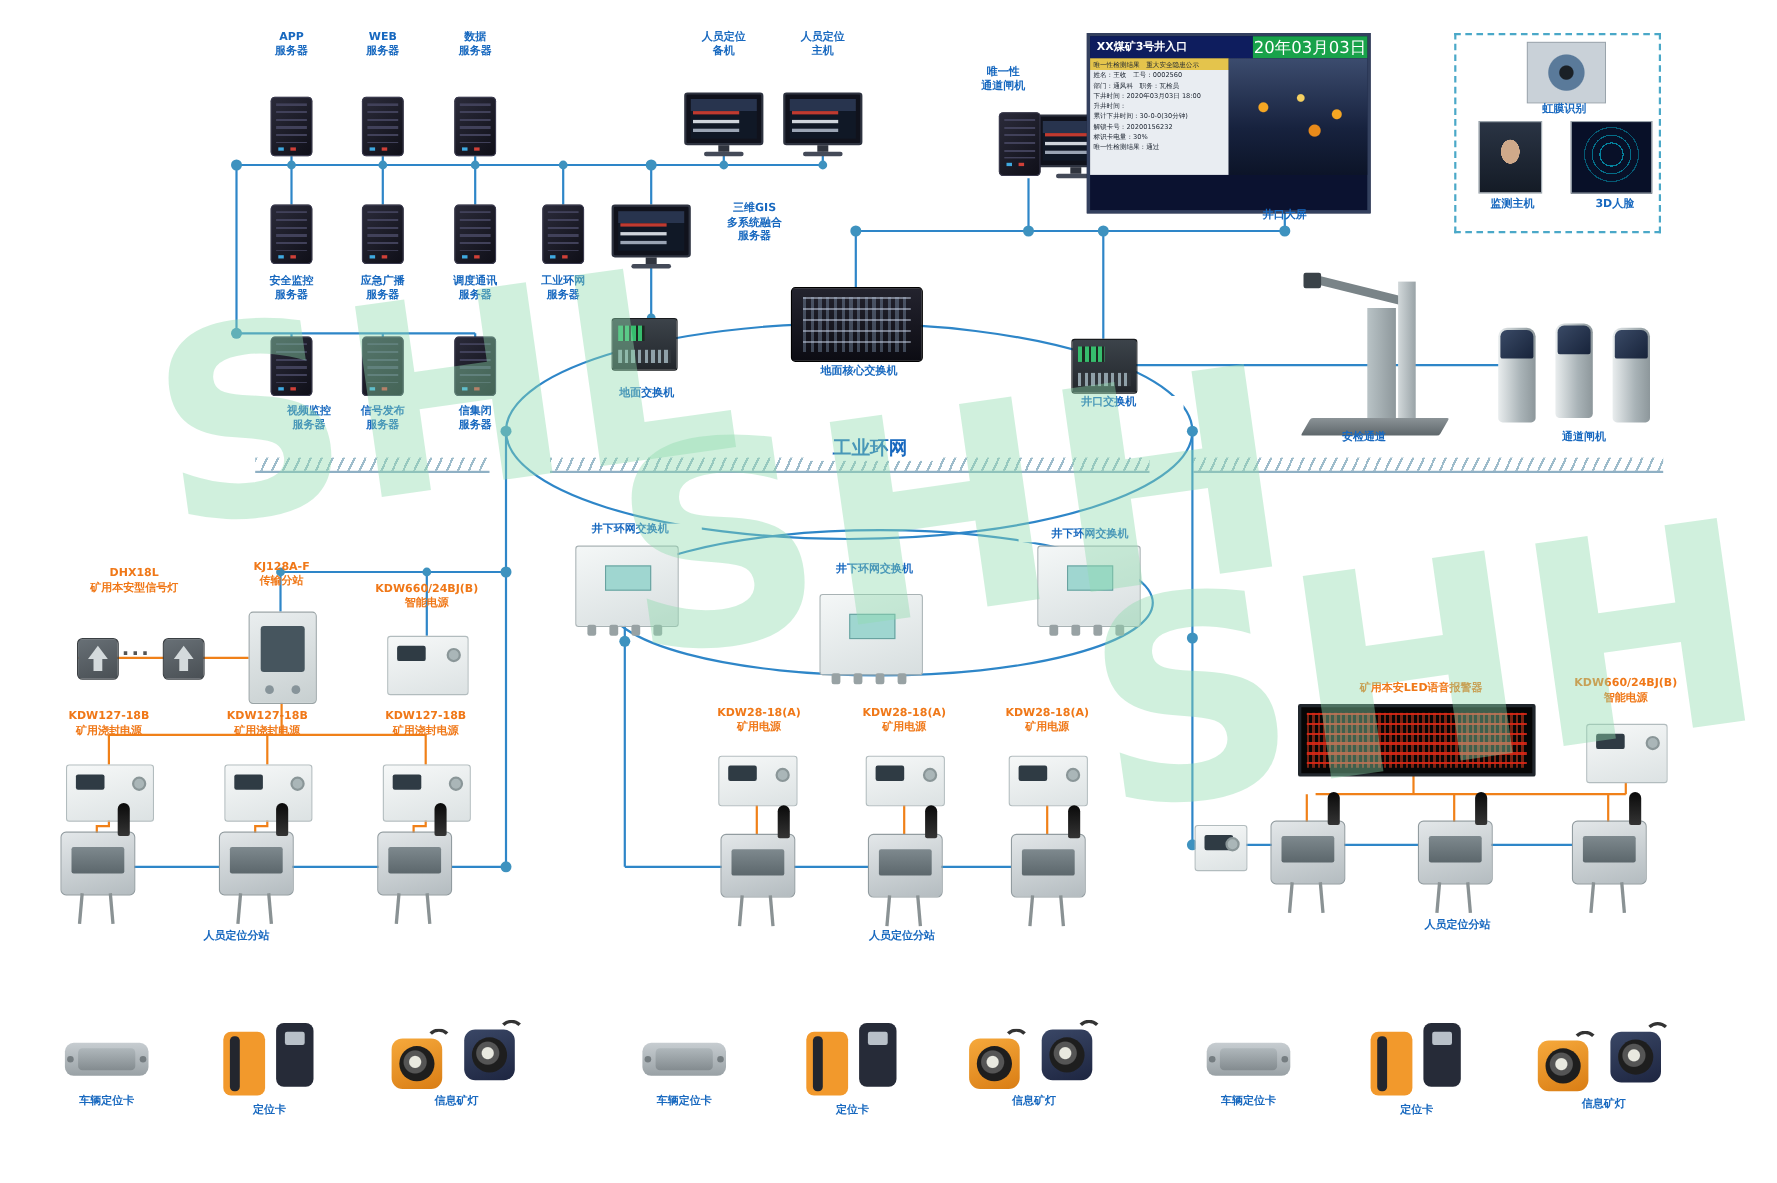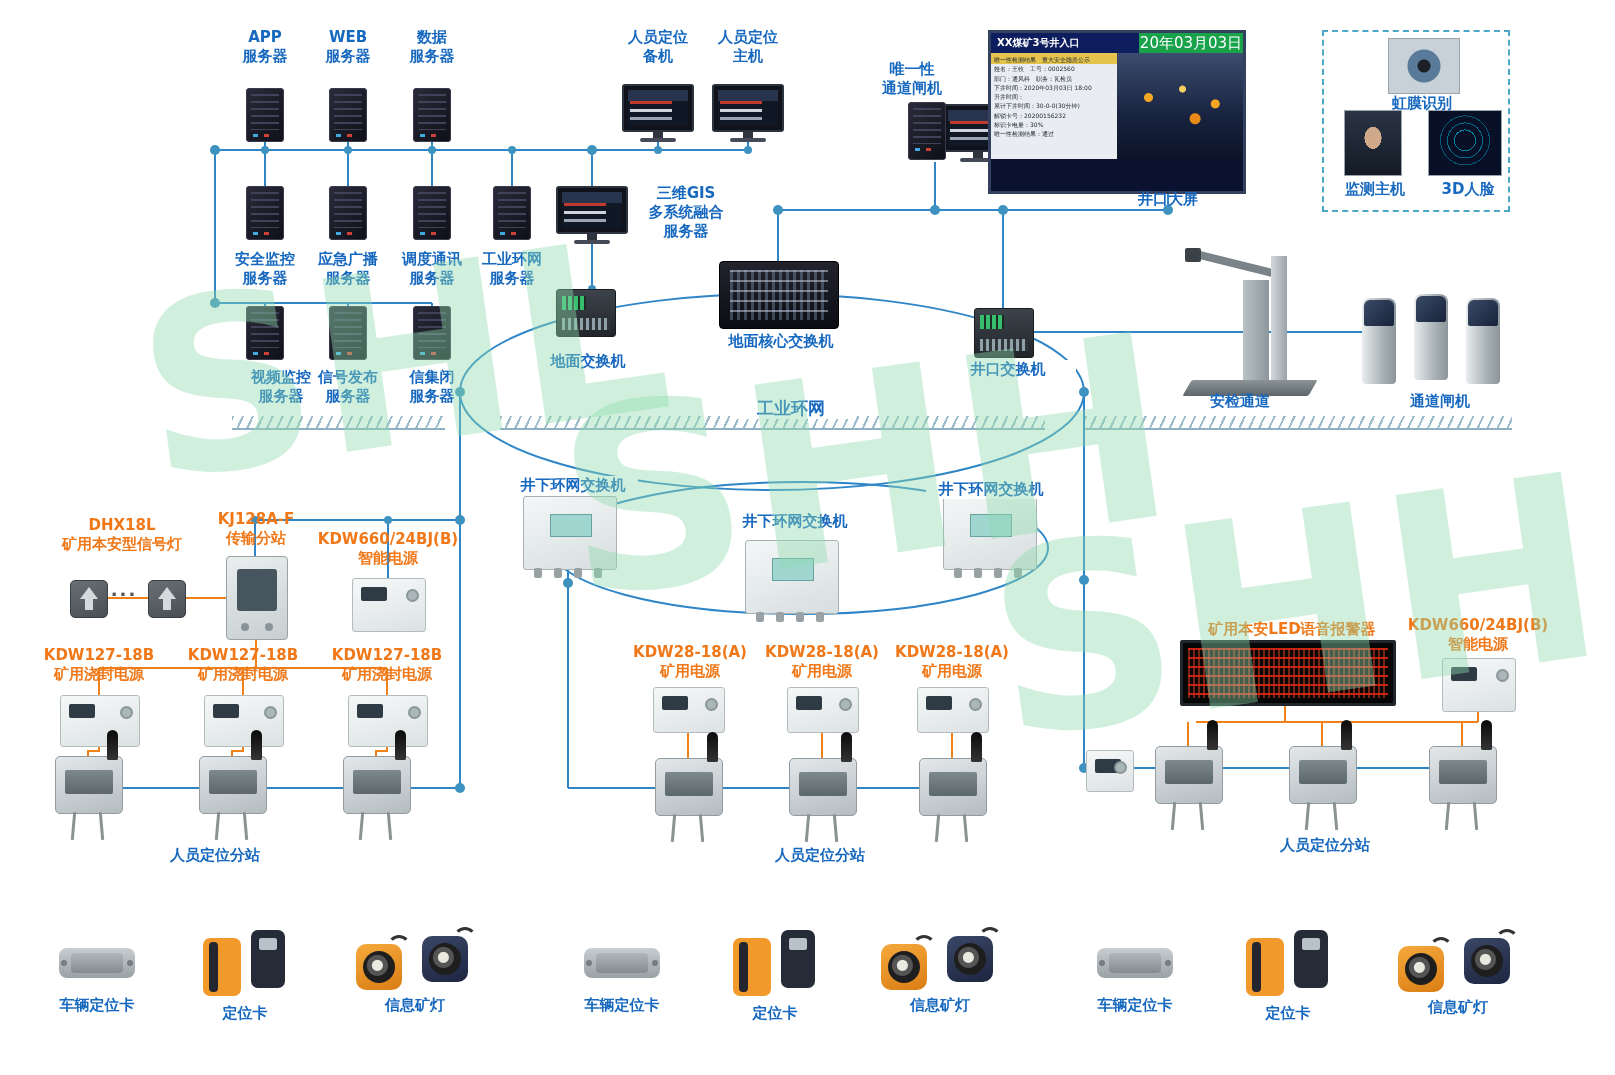--- a/index.html
+++ b/index.html
@@ -6,21 +6,21 @@
   #canvas{position:relative;width:1615px;height:1075px;background:#fff;overflow:hidden;
           font-family:"DejaVu Sans","Liberation Sans",sans-serif;}
   #wires{position:absolute;left:0;top:0;z-index:1;}
   .blue-line{stroke:#2e86c8;stroke-width:2;fill:none;}
   .org-line{stroke:#f08018;stroke-width:2;fill:none;}
   .ring{stroke:#2e86c8;stroke-width:2;fill:none;}
   .jdot{fill:#3e92bf;}
   .hatch{position:absolute;height:12px;z-index:0;border-bottom:2px solid #8fb0c4;
          background:repeating-linear-gradient(115deg,#9dbccb 0 2px,transparent 2px 9px);}
   .lbl{position:absolute;text-align:center;font-weight:bold;white-space:pre-line;
-       font-size:15px;line-height:1.25;z-index:3;}
+       font-size:10px;line-height:1.25;z-index:3;}
   .blue{color:#1768bf;} .org{color:#f07818;}
   .wbg{background:#fff;padding:0 3px;}
   .dev{position:absolute;z-index:2;}
   
   .tower{width:38px;height:54px;background:linear-gradient(135deg,#2b2b3a,#0f0f18);
          border-radius:4px;box-shadow:inset 0 0 0 1px #3a3a4e;}
   .tower::before{content:"";position:absolute;left:5px;right:5px;top:6px;height:36px;
          background:repeating-linear-gradient(180deg,#41415a 0 2px,transparent 2px 7px);}
   .tower::after{content:"";position:absolute;left:7px;top:46px;width:5px;height:3px;
          background:#3fa9e0;box-shadow:11px 0 0 #d04038;}

